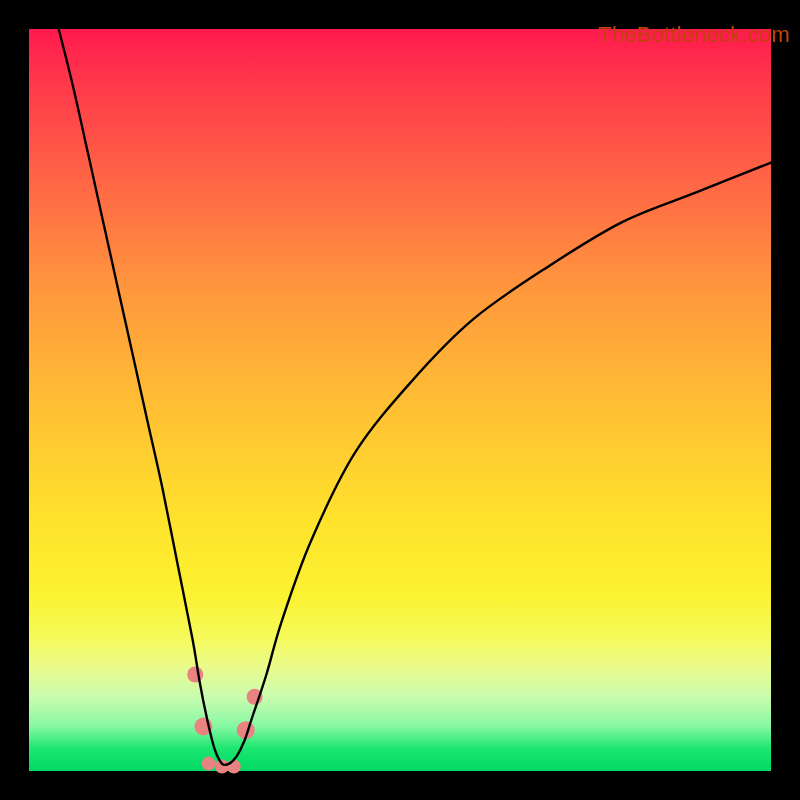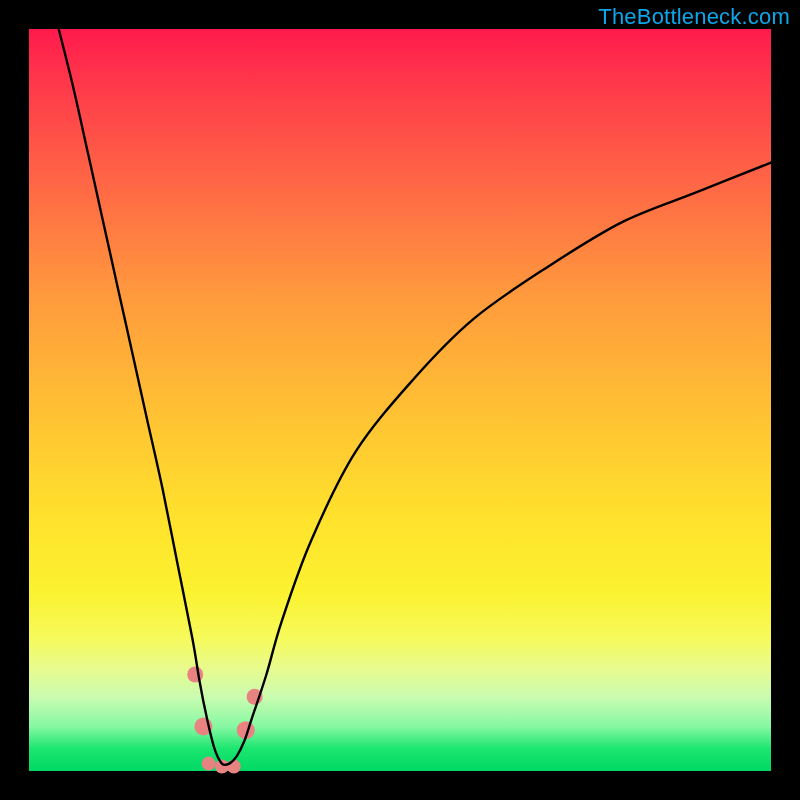--- a/index.html
+++ b/index.html
@@ -43,23 +43,23 @@
   .curve-svg {
     position: absolute;
     left: 0;
     top: 0;
     width: 742px;
     height: 742px;
     overflow: visible;
   }
   .watermark {
     position: absolute;
-    top: 4px;
+    top: 22px;
     right: 10px;
-    color: #0ea5e9;
+    color: #c2410c;
     font-size: 22px;
     font-weight: 400;
     letter-spacing: 0.2px;
     font-family: Arial, Helvetica, sans-serif;
   }
 </style>
 </head>
 <body>
 
 <div class="frame">

